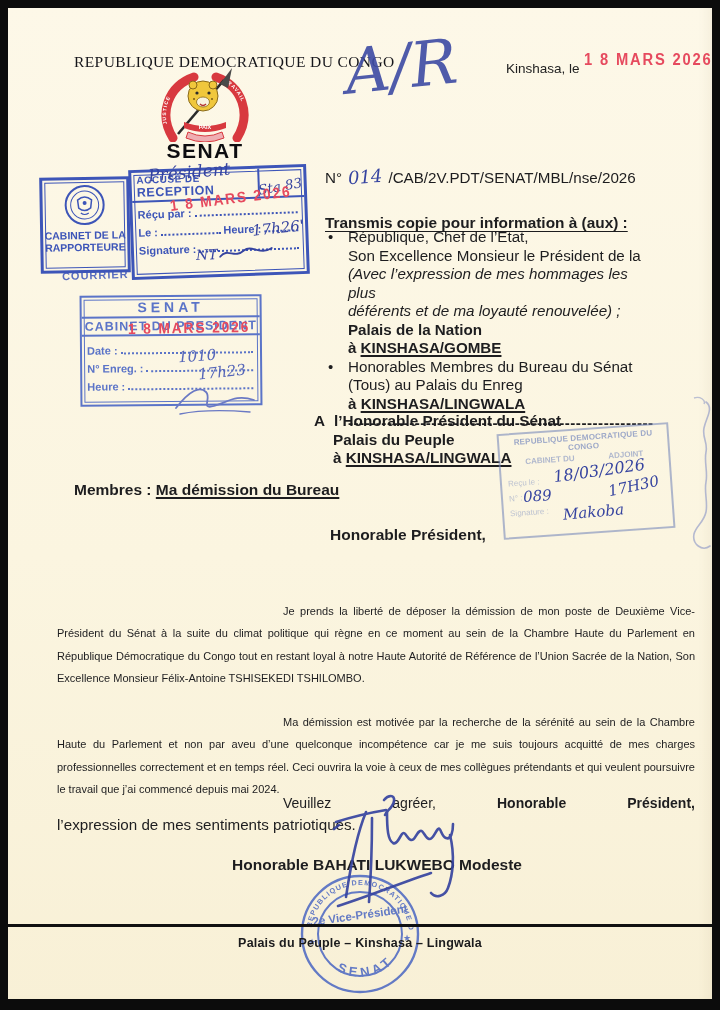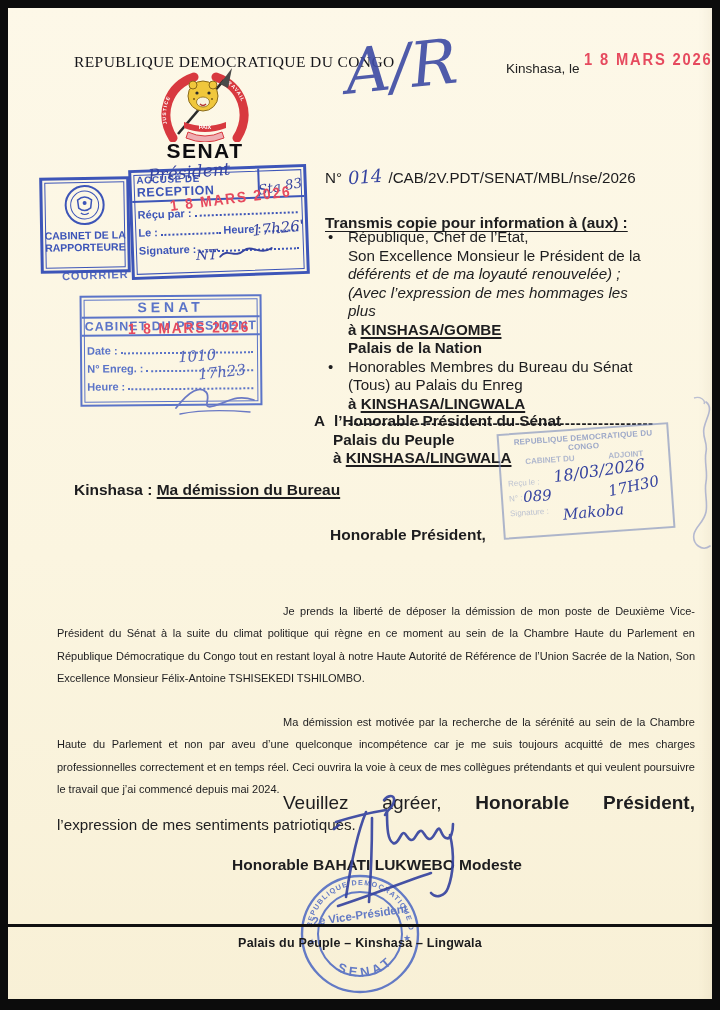--- a/index.html
+++ b/index.html
@@ -33,21 +33,21 @@
   .tlist{font-size:15.2px;line-height:18.5px;}
   .titem{display:flex;margin-bottom:0;}
   .bullet{width:20px;font-size:15px;line-height:18.5px;}
   .it{font-style:italic;}
   .bd{font-weight:700;}
   .und{text-decoration:underline;text-decoration-thickness:1.5px;text-underline-offset:2px;}
   .dashsep{font-weight:700;white-space:nowrap;overflow:hidden;width:306px;letter-spacing:.5px;}
   .addr{font-size:15.3px;font-weight:700;line-height:18.5px;}
   
   .para{width:638px;font-size:11px;line-height:22.3px;text-align:justify;text-indent:226px;margin-top:44px;}
-  .closeline{display:flex;padding-left:226px;justify-content:space-between;width:412px;font-size:19px;}
+  .closeline{display:flex;padding-left:226px;justify-content:space-between;width:412px;font-size:14px;}
   .name{font-size:15.5px;font-weight:700;text-align:center;width:400px;}
   .footer-rule{left:0;right:0;top:924px;height:3px;background:#111;}
   .footer-text{font-size:12.5px;font-weight:700;color:#1b1b1d;letter-spacing:.2px;}
   svg{display:block;}
   .nowrap{white-space:nowrap;}
 </style>
 </head>
 <body>
 
 <div class="page">
@@ -172,24 +172,24 @@
     <span>/CAB/2V.PDT/SENAT/MBL/nse/2026</span>
   </div>
 
   <div class="abs transmis" style="left:325px;top:202px;">Transmis copie pour information à (aux) :</div>
   <div class="abs tlist" style="left:328px;top:228px;width:330px;">
     <div class="titem">
       <span class="bullet">•</span>
       <span>
         <span style="display:block;">République, Chef de l’Etat,</span>
         <span style="display:block;">Son Excellence Monsieur le Président de la</span>
+        <span style="display:block;" class="it">(Avec l’expression de mes hommages les plus</span>
         <span style="display:block;" class="it">déférents et de ma loyauté renouvelée) ;</span>
-        <span style="display:block;" class="it">(Avec l’expression de mes hommages les plus</span>
+        <span style="display:block;" class="bd">Palais de la Nation</span>
         <span style="display:block;" class="bd nowrap"><span>à </span><span class="und">KINSHASA/GOMBE</span></span>
-        <span style="display:block;" class="bd">Palais de la Nation</span>
       </span>
     </div>
     <div class="titem">
       <span class="bullet">•</span>
       <span>
         <span style="display:block;">Honorables Membres du Bureau du Sénat</span>
         <span style="display:block;">(Tous) au Palais du Enreg</span>
         <span style="display:block;" class="bd nowrap"><span>à </span><span class="und">KINSHASA/LINGWALA</span></span>
       </span>
     </div>
@@ -216,21 +216,21 @@
   <div class="abs hand" style="left:523px;top:487px;font-size:15px;transform:rotate(-4deg);">089</div>
   <div class="abs hand" style="left:608px;top:477px;font-size:15px;transform:rotate(-12deg);">17H30</div>
   <div class="abs hand" style="left:563px;top:503px;font-size:15px;transform:rotate(-5deg);">Makoba</div>
 
   <svg class="abs" style="left:686px;top:396px;" width="30" height="170" viewBox="0 0 30 170">
     <path d="M20,6 C28,12 20,22 18,32 C16,42 22,46 20,56 C18,66 22,76 20,86 C18,96 22,106 20,116 C18,126 10,130 8,138 C6,148 16,156 24,150" stroke="#7b89c2" stroke-width="1.6" fill="none" opacity=".55" stroke-linecap="round"></path>
     <path d="M8,2 C14,0 20,4 18,8" stroke="#7b89c2" stroke-width="1.4" fill="none" opacity=".5"></path>
   </svg>
 
   <div class="abs" style="left:74px;top:481px;font-size:15.5px;font-weight:700;">
-    <span>Kinshasa : </span><span class="und">Ma démission du Bureau</span>
+    <span>Membres : </span><span class="und">Ma démission du Bureau</span>
   </div>
 
   <div class="abs" style="left:330px;top:526px;font-size:15.5px;font-weight:700;">Honorable Président,</div>
 
   <div class="abs para" style="left:57px;top:556px;">Je prends la liberté de déposer la démission de mon poste de Deuxième Vice-Président du Sénat à la suite du climat politique qui règne en ce moment au sein de la Chambre Haute du Parlement en République Démocratique du Congo tout en restant loyal à notre Haute Autorité de Référence de l’Union Sacrée de la Nation, Son Excellence Monsieur Félix-Antoine TSHISEKEDI TSHILOMBO.</div>
   <div class="abs para" style="left:57px;top:667px;">Ma démission est motivée par la recherche de la sérénité au sein de la Chambre Haute du Parlement et non par aveu d’une quelconque incompétence car je me suis toujours acquitté de mes charges professionnelles correctement et en temps réel. Ceci ouvrira la voie à ceux de mes collègues prétendants et qui veulent poursuivre le travail que j’ai commencé depuis mai 2024.</div>
   <div class="abs" style="left:57px;top:792px;width:638px;font-size:15.2px;line-height:22.3px;">
     <div class="closeline">
       <span>Veuillez</span>
         <span>agréer,</span>

